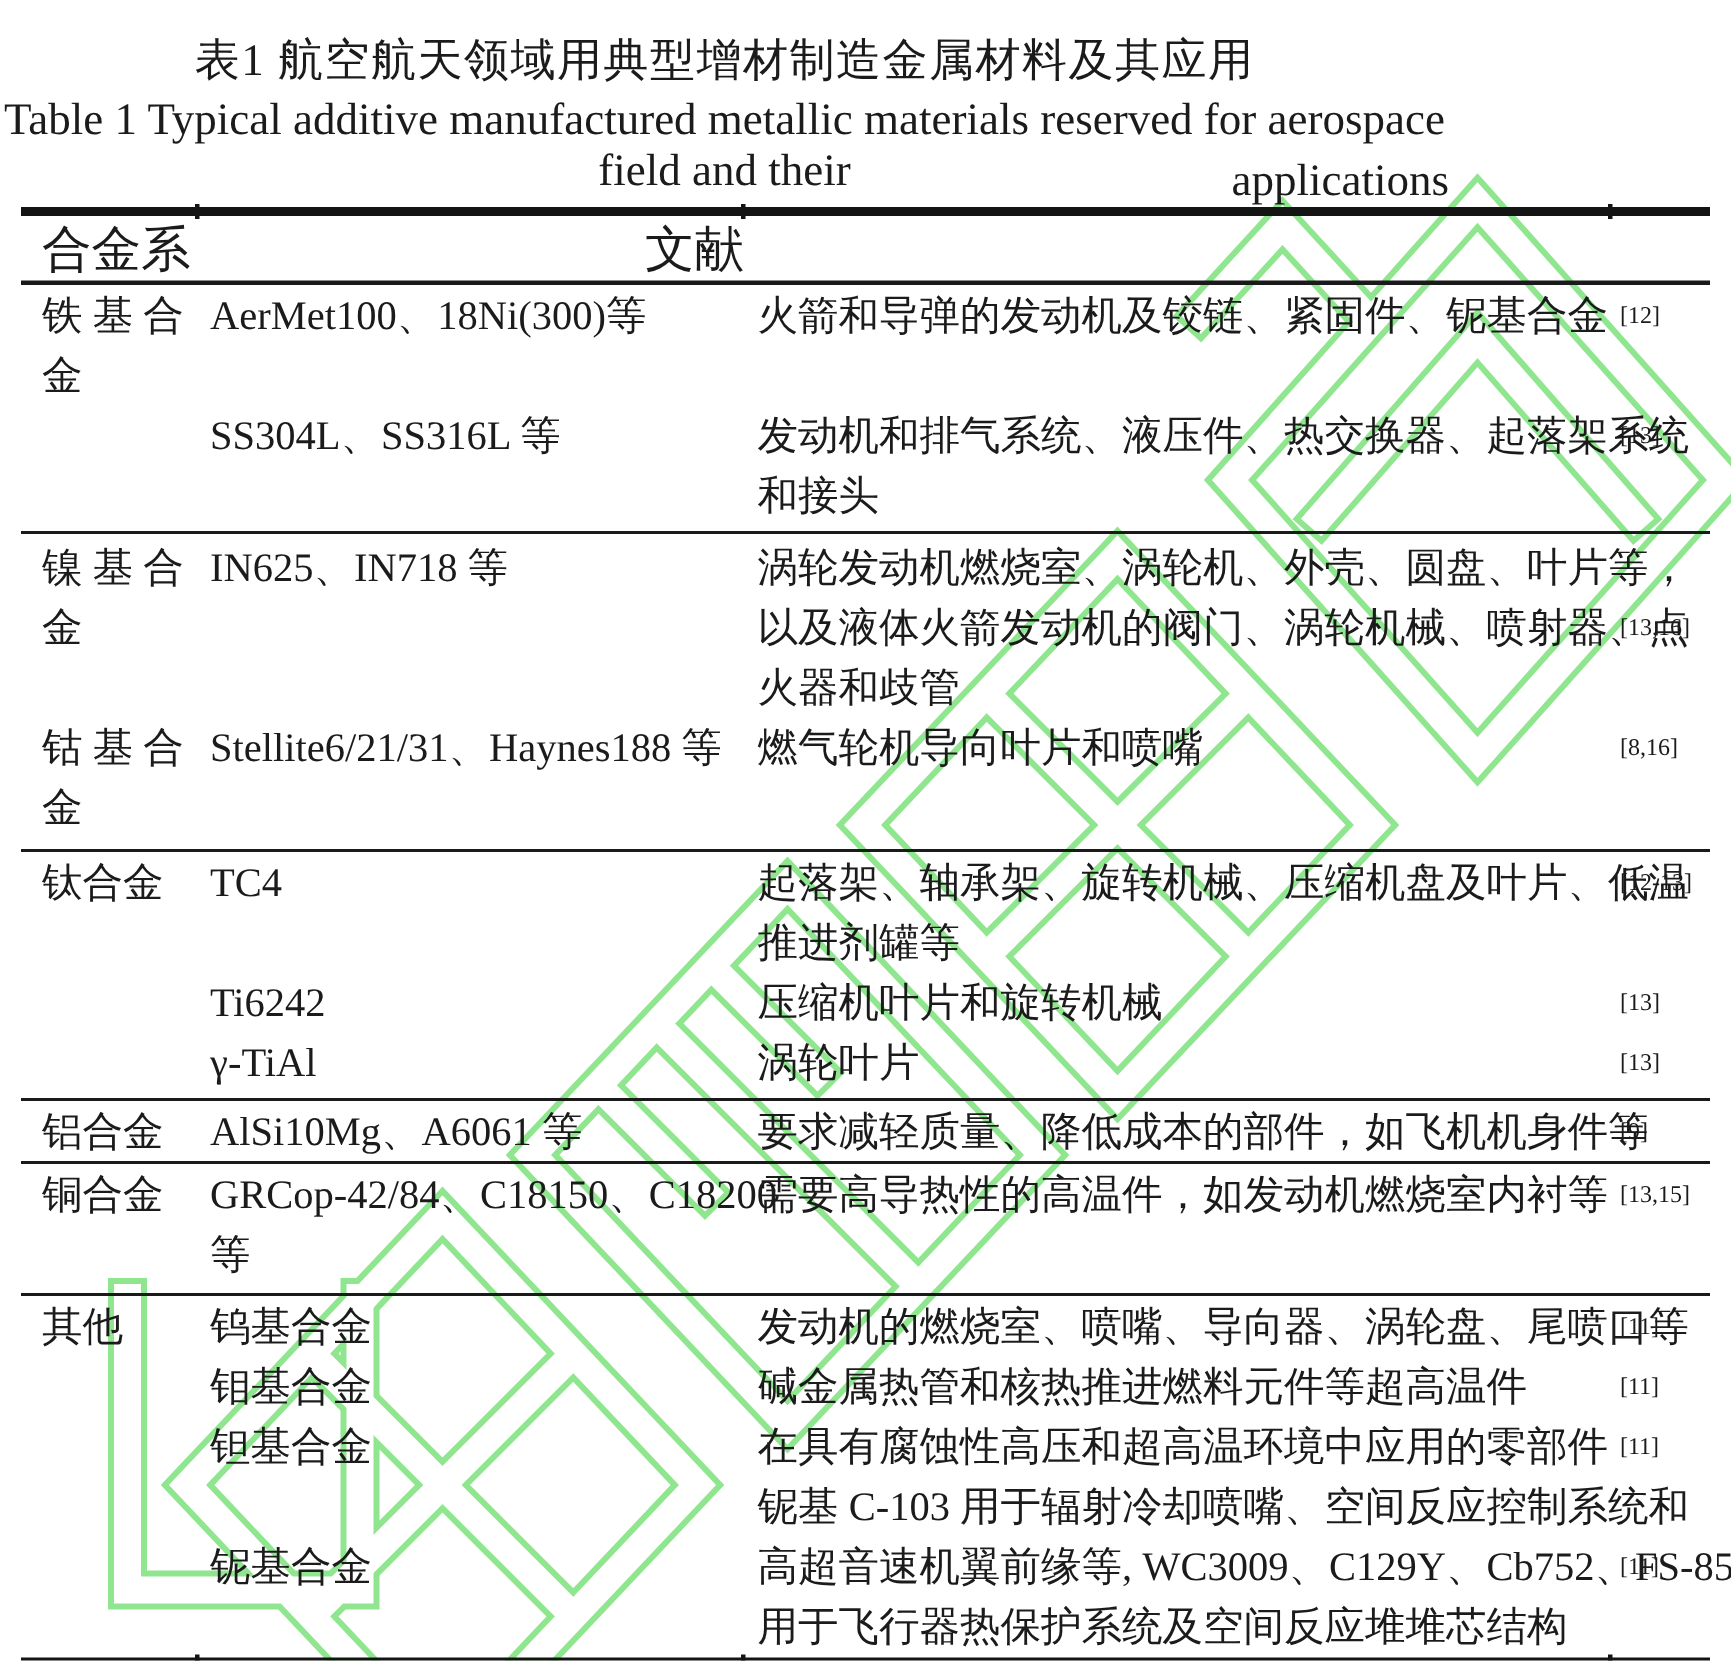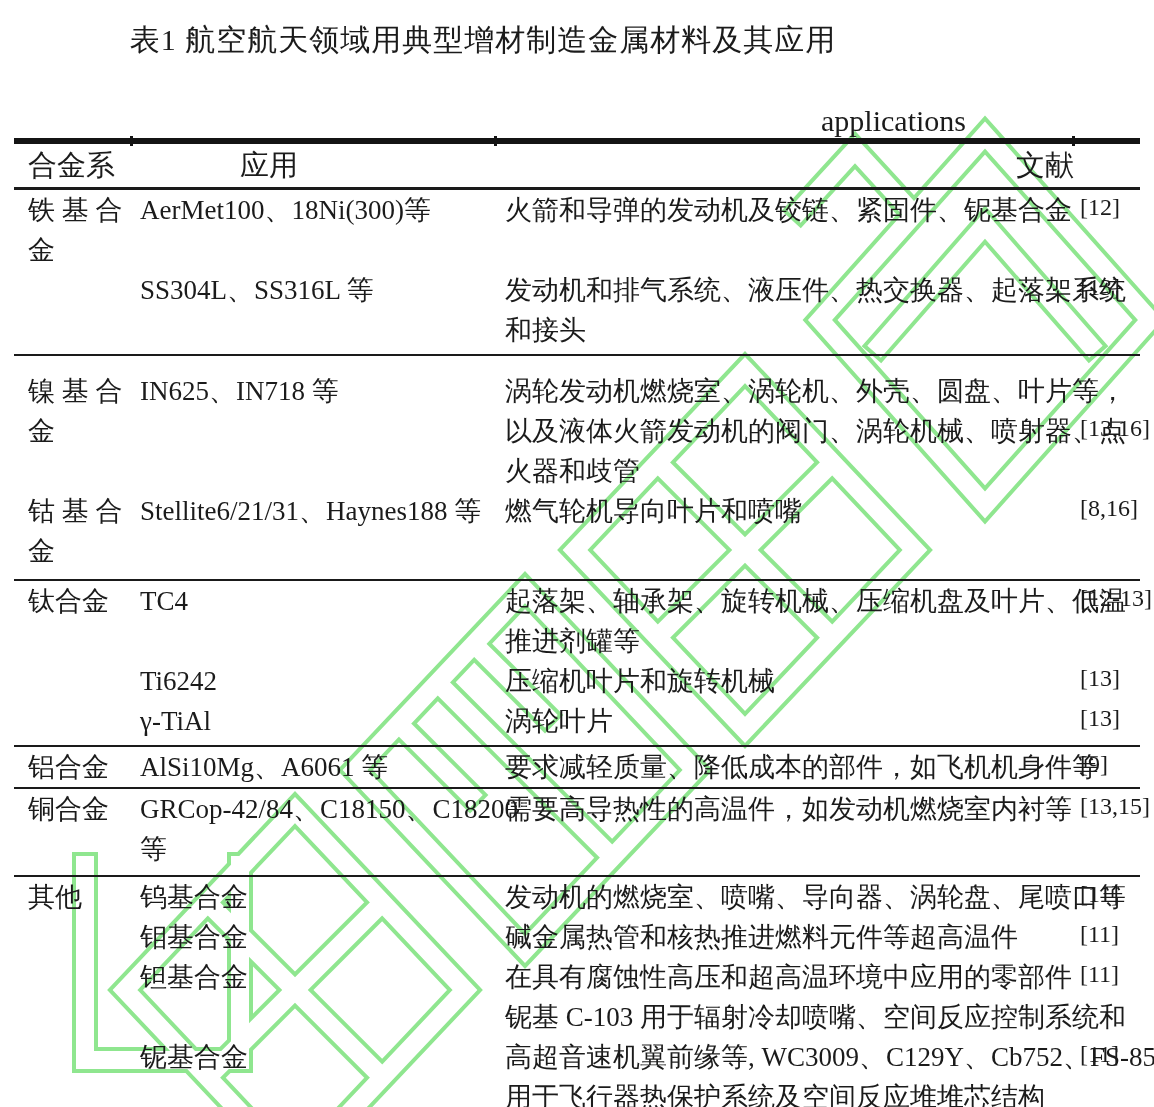--- a/index.html
+++ b/index.html
@@ -15,34 +15,34 @@
   .title-en{position:absolute;top:47px;left:0;width:100%;text-align:center;font-size:30px}
   .title-en2{position:absolute;top:88px;left:0;width:100%;text-align:right;font-size:30px}
 
   .tbl{position:absolute;left:14px;top:122px;width:1126px}
   .rule-thick{height:6px;background:#141414;position:relative}
   .rule-mid{height:3px;background:#1a1a1a}
   .rule-thin{height:2px;background:#1a1a1a}
   .tick{position:absolute;width:3px;height:10px;top:-2px;background:#141414}
   .t1{left:116px}.t2{left:480px}.t3{left:1058px}
 
-  .hdr{display:grid;grid-template-columns:118px 364px 578px 66px;height:43px;align-items:center;font-size:29px}
+  .hdr{display:grid;grid-template-columns:118px 364px 578px 66px;height:43px;align-items:center;font-size:33px}
   .hdr .h1{padding-left:14px}
   .hdr .h2{padding-left:8px}
   .hdr .h3{text-align:center;transform:translateX(-45px)}
   .hdr .h4{text-align:right}
 
   .sec{display:grid;grid-template-columns:118px 364px 578px 66px;grid-auto-rows:40px;font-size:27px}
   .tr{display:contents}
   .td{white-space:nowrap;line-height:40px;overflow:visible}
   .c1{padding-left:14px}
   .c2{padding-left:8px}
   .c3{padding-left:9px}
   .c4{padding-left:6px}
-  .ref{font-size:24px;position:relative;top:-4px}
+  .ref{font-size:16px;position:relative;top:-4px}
 </style>
 </head>
 <body>
 
 <svg class="watermark" width="1154" height="1107" viewBox="0 0 1154 1107">
   <g fill="none" stroke="#8fe68f" stroke-width="26" stroke-linecap="square" stroke-linejoin="miter">
     <path d="M985 135 L1150 320 L985 505 L820 320 Z"></path>
     <path d="M880 345 L985 225 L1090 345"></path>
     <path d="M800 210 L855 150 L910 210"></path>
     <path d="M745 370 L915 550 L745 730 L575 550 Z"></path>
@@ -71,33 +71,33 @@
     <path d="M295 810 L465 990 L295 1170 L125 990 Z"></path>
     <path d="M210 905 L380 1075"></path>
     <path d="M380 905 L210 1075"></path>
     <path d="M85 865 L85 1060 L240 1060 L240 865"></path>
   </g>
 </svg>
 
 <div class="content">
 
   <div class="title-cn">表1 航空航天领域用典型增材制造金属材料及其应用</div>
+  <div class="title-en">Table 1 Typical additive manufactured metallic materials reserved for aerospace field and their</div>
   <div class="title-en2">applications</div>
 
   <div class="tbl">
 
     <div class="rule-thick">
       <span class="tick t1"></span>
       <span class="tick t2"></span>
       <span class="tick t3"></span>
     </div>
 
     <div class="hdr">
       <div class="h1">合金系</div>
-      <div class="h3">应用</div>
       <div class="h4">文献</div>
     </div>
 
     <div class="rule-mid"></div>
 
     <div class="sec" style="padding-bottom:4px">
       <div class="tr">
         <div class="td c1">铁 基 合</div>
         <div class="td c2">AerMet100、18Ni(300)等</div>
         <div class="td c3">火箭和导弹的发动机及铰链、紧固件、铌基合金</div>
@@ -118,21 +118,21 @@
       <div class="tr">
         <div class="td c1"></div>
         <div class="td c2"></div>
         <div class="td c3">和接头</div>
         <div class="td c4"></div>
       </div>
     </div>
 
     <div class="rule-thin"></div>
 
-    <div class="sec" style="padding-top:15px;padding-bottom:8px">
+    <div class="sec" style="padding-top:2px;padding-bottom:8px">
       <div class="tr">
         <div class="td c1">镍 基 合</div>
         <div class="td c2">IN625、IN718 等</div>
         <div class="td c3">涡轮发动机燃烧室、涡轮机、外壳、圆盘、叶片等，</div>
         <div class="td c4"></div>
       </div>
       <div class="tr">
         <div class="td c1">金</div>
         <div class="td c2"></div>
         <div class="td c3">以及液体火箭发动机的阀门、涡轮机械、喷射器、点</div>

